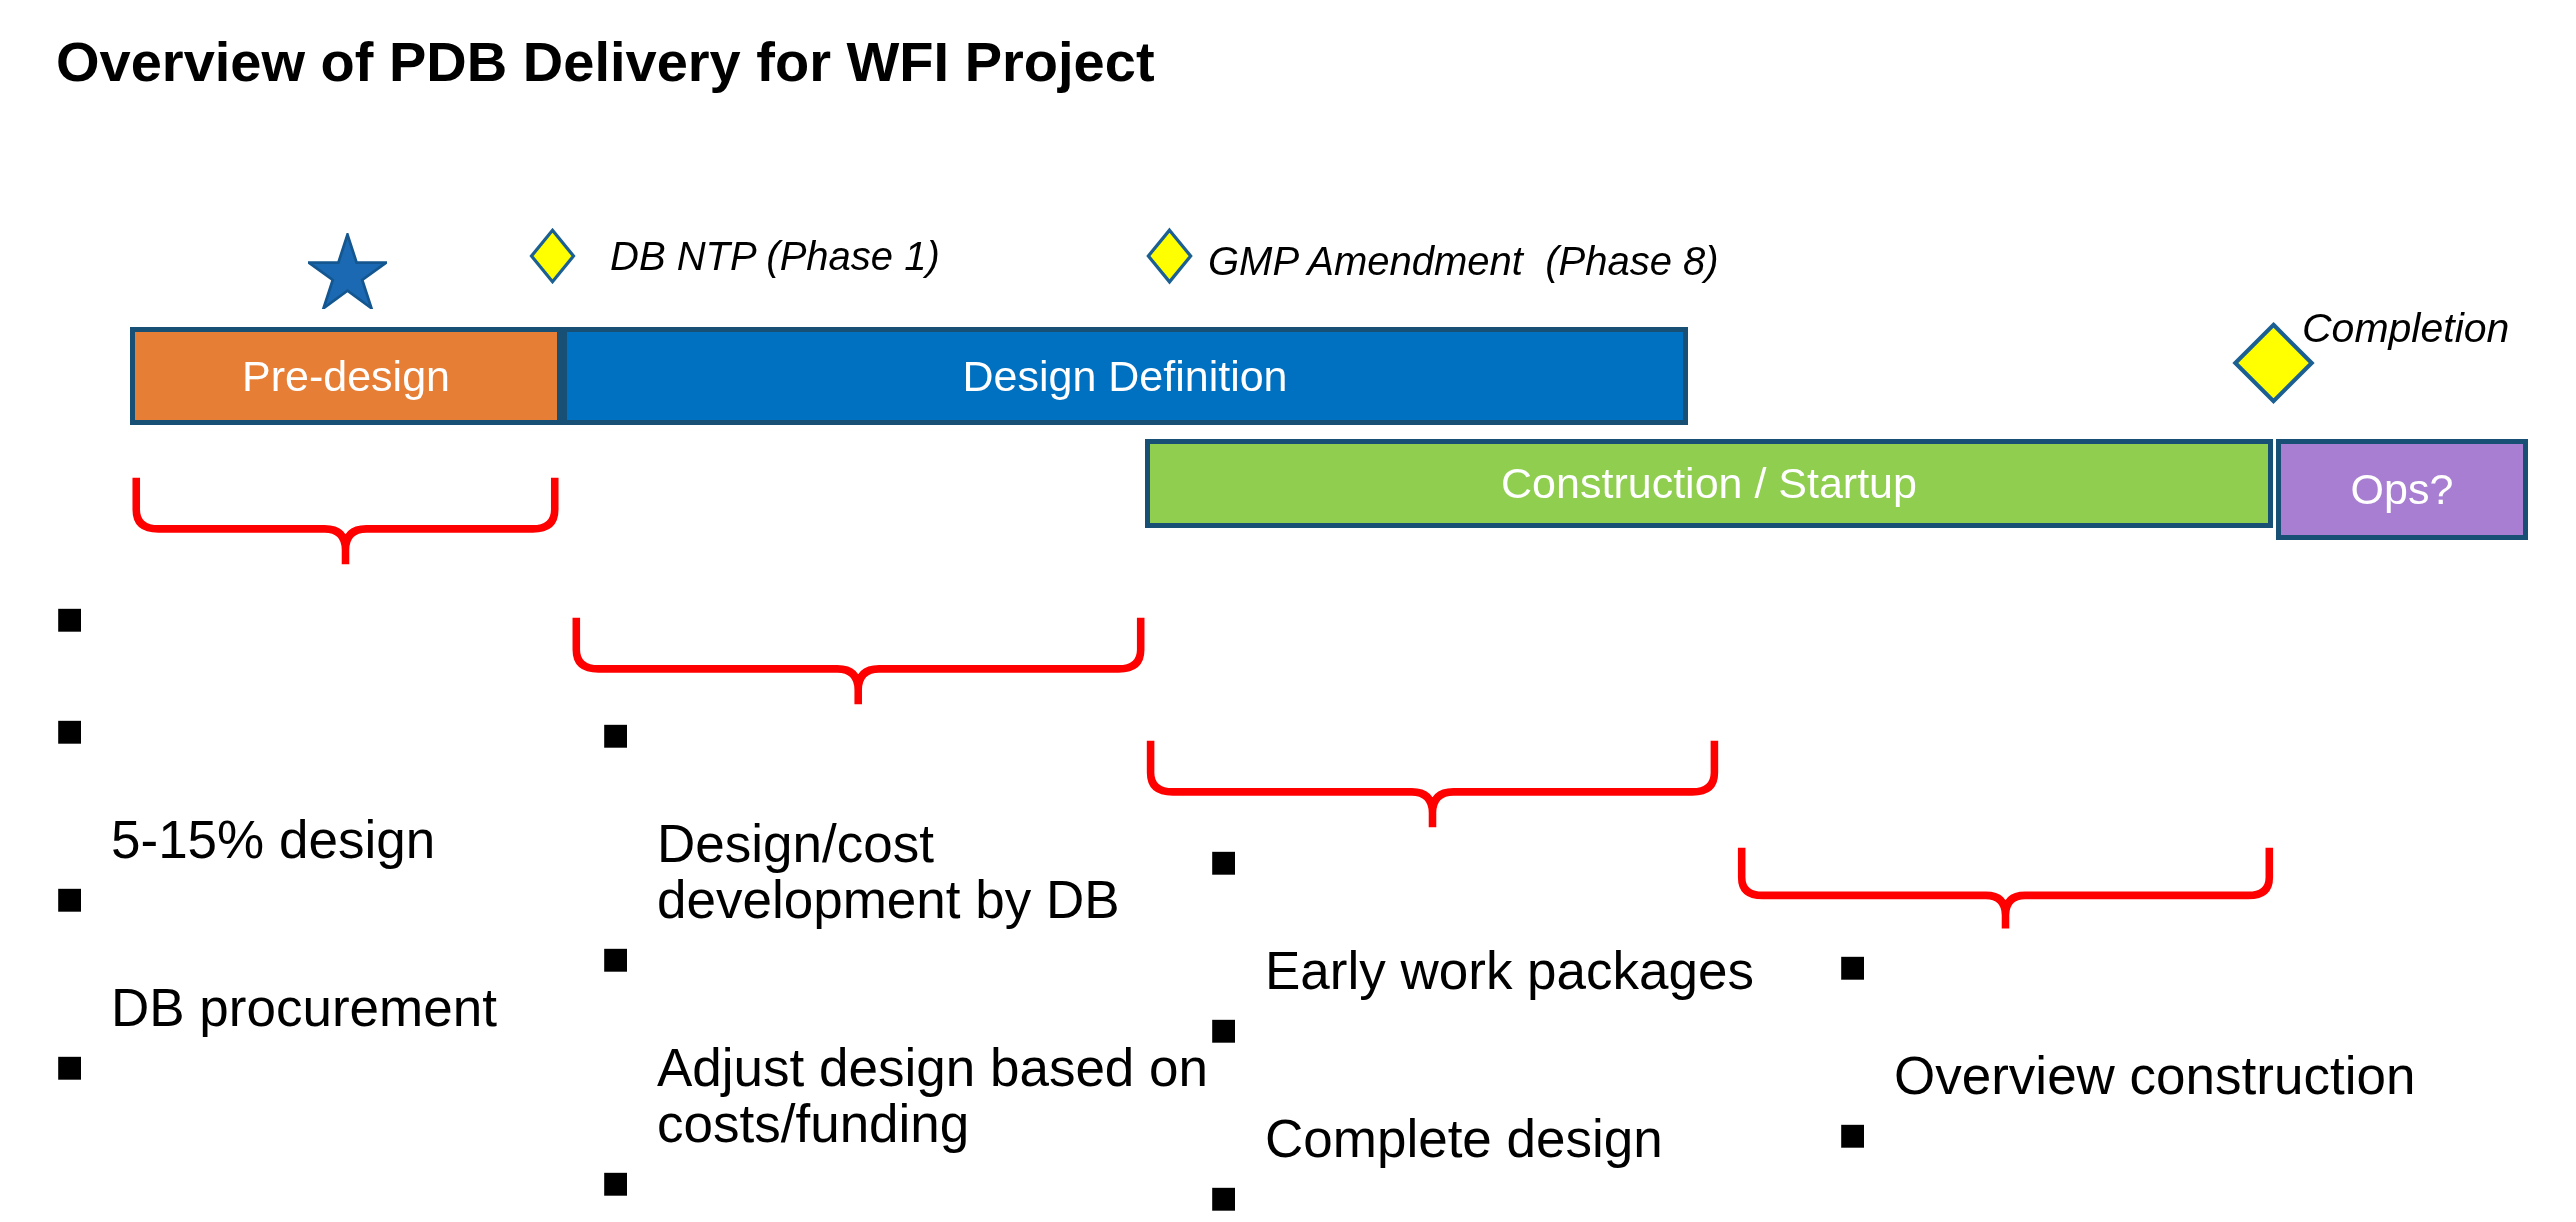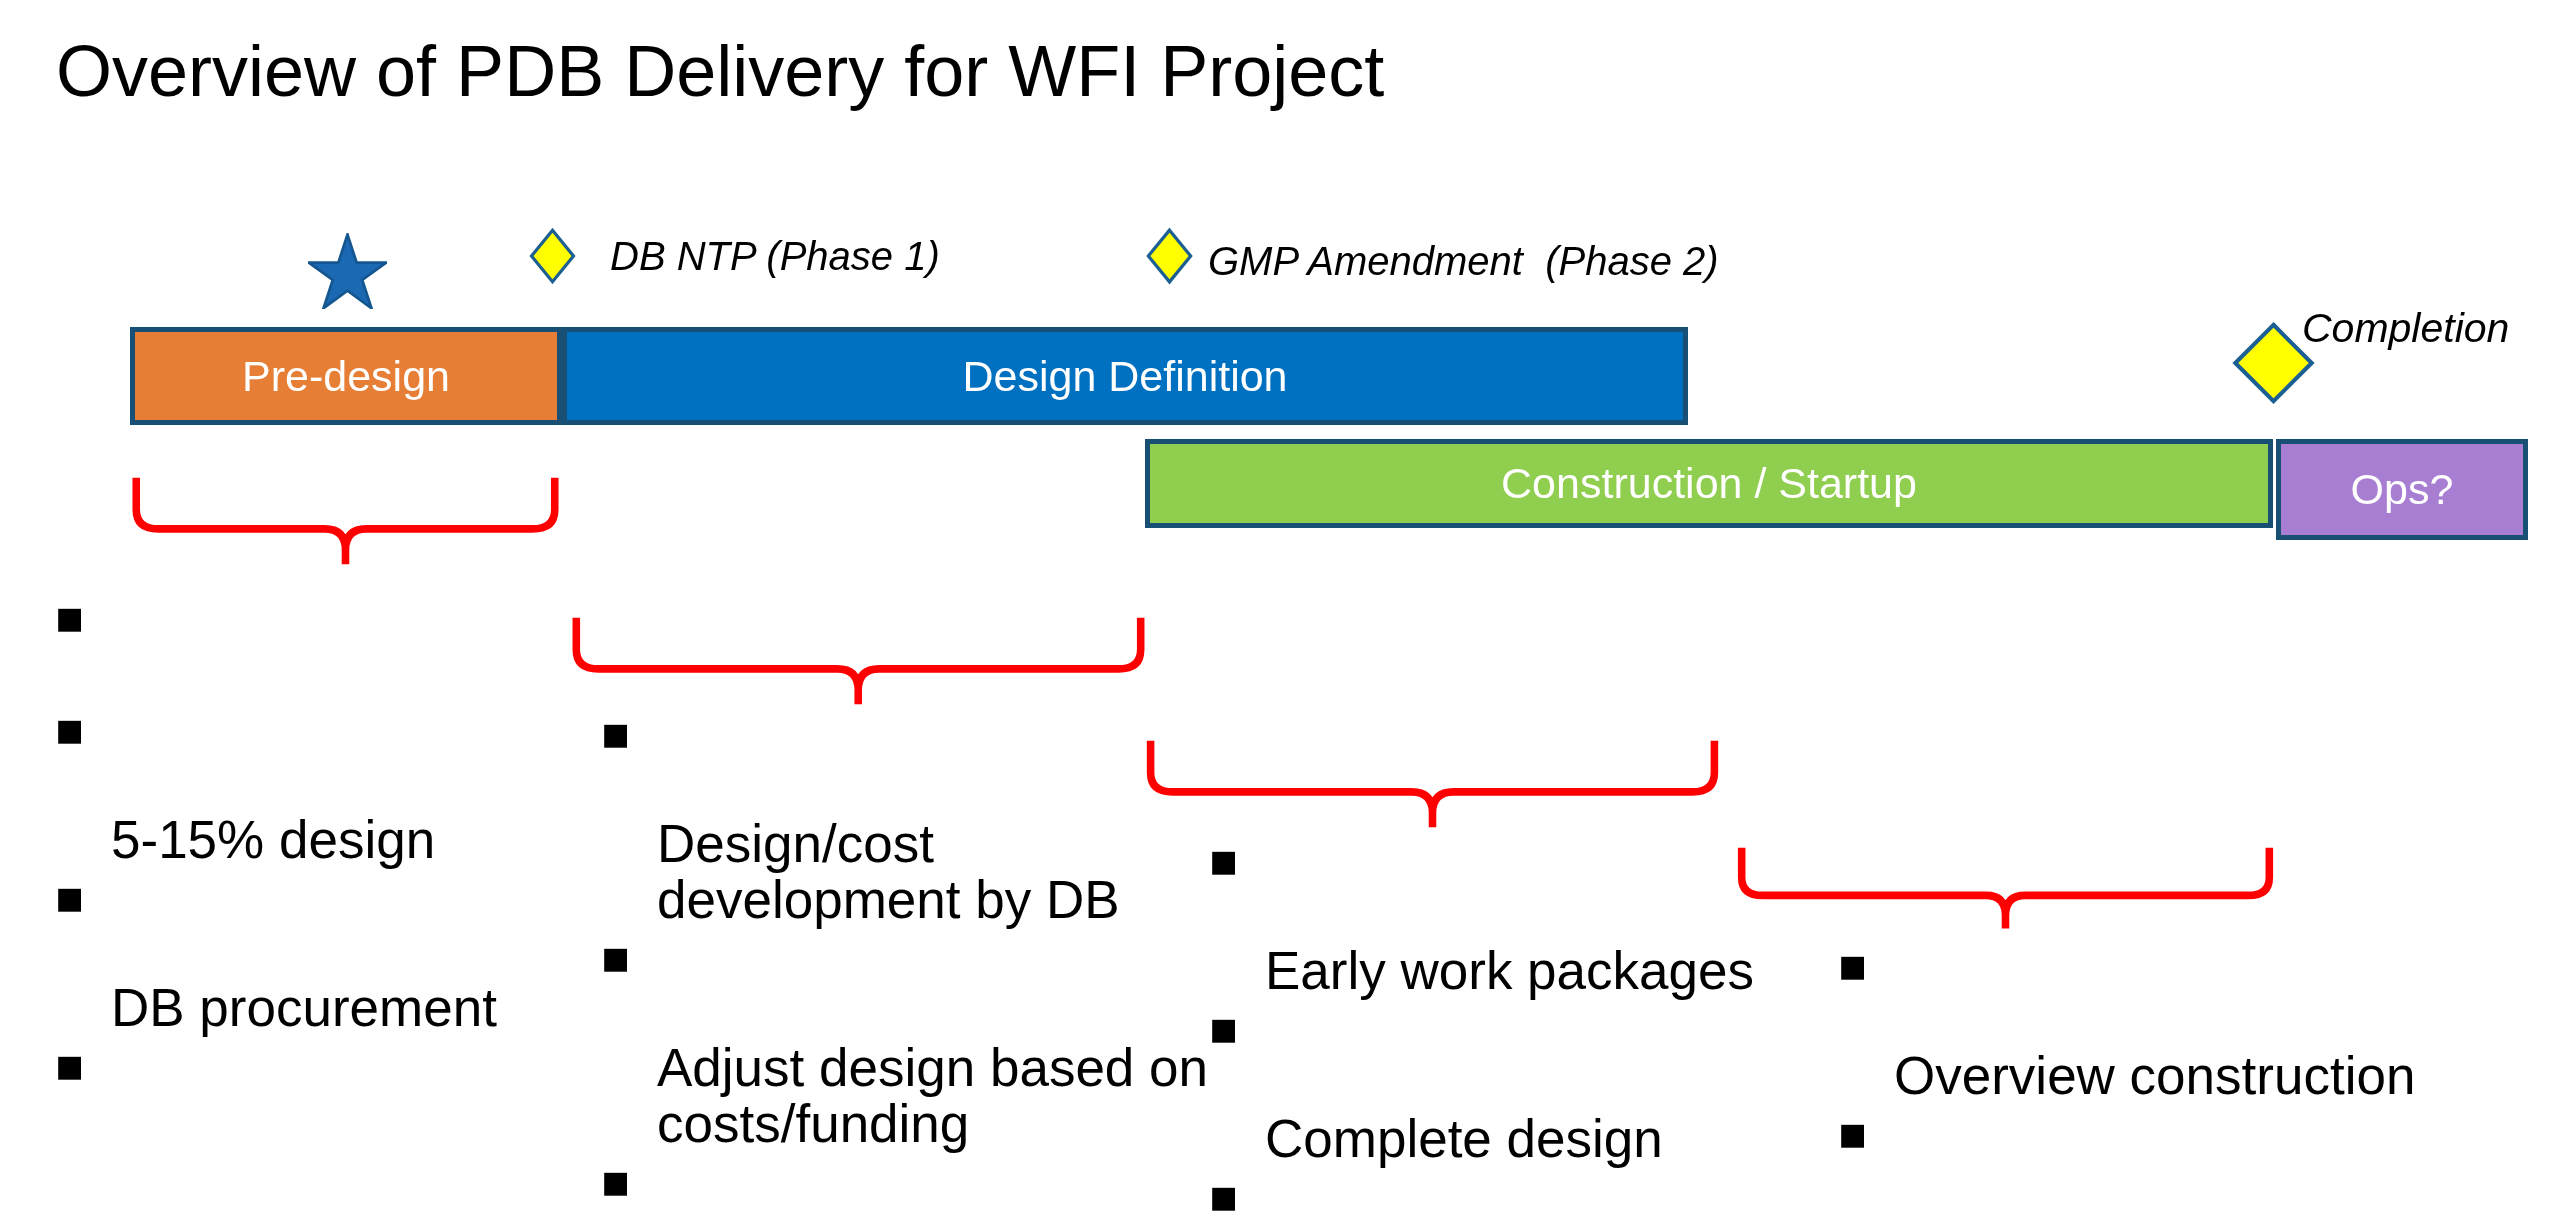--- a/index.html
+++ b/index.html
@@ -7,22 +7,22 @@
     position:relative;
     width:2576px;height:1222px;
     background:#ffffff;
     font-family:"Liberation Sans","DejaVu Sans",sans-serif;
     color:#000;
     overflow:hidden;
   }
   .abs{position:absolute;}
   #title{
     left:56px;top:30px;
-    font-size:72px;line-height:1.15;
-    color:#000;white-space:pre;
+    font-size:56px;line-height:1.15;
+    color:#000;white-space:pre;font-weight:bold;
   }
   
   .ms-label{
     font-style:italic;
     font-size:40px;line-height:47px;
     white-space:pre;color:#000;
   }
   #completion-label{font-size:41px;}
   
   .bar{
@@ -69,21 +69,21 @@
       <path d="M40 4 L76 48 L40 92 L4 48 Z" fill="#FFFF00" stroke="#1C6093" stroke-width="5.5"></path>
     </svg>
   </div>
   <div class="abs ms-label" style="left:610px;top:233px;">DB NTP (Phase 1)</div>
 
   <div class="abs" style="left:1146px;top:227px;width:47px;height:58px;">
     <svg width="47" height="58" viewBox="0 0 80 96">
       <path d="M40 4 L76 48 L40 92 L4 48 Z" fill="#FFFF00" stroke="#1C6093" stroke-width="5.5"></path>
     </svg>
   </div>
-  <div class="abs ms-label" style="left:1208px;top:238px;">GMP Amendment  (Phase 2)</div>
+  <div class="abs ms-label" style="left:1208px;top:238px;">GMP Amendment  (Phase 8)</div>
 
   <div class="abs" style="left:2232px;top:321px;width:83px;height:84px;">
     <svg width="83" height="84" viewBox="0 0 100 100">
       <path d="M50 4 L96 50 L50 96 L4 50 Z" fill="#FFFF00" stroke="#1C6093" stroke-width="5"></path>
     </svg>
   </div>
   <div id="completion-label" class="abs ms-label" style="left:2302px;top:305px;">Completion</div>
 
   <div class="abs bar" style="left: 130px; top: 327px; width: 432px; height: 98px; background: rgb(231, 126, 54);">
     <span class="bar-label">Pre-design</span>

